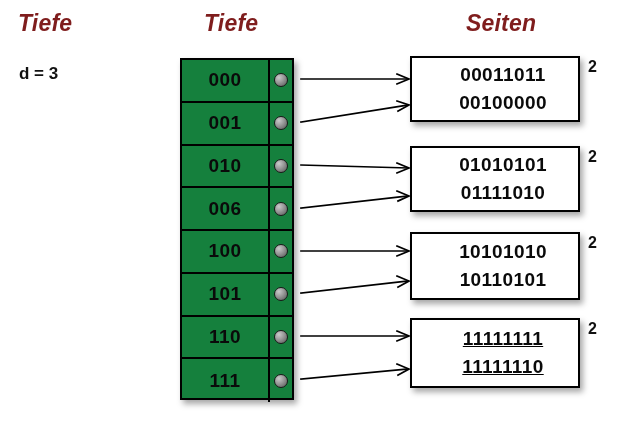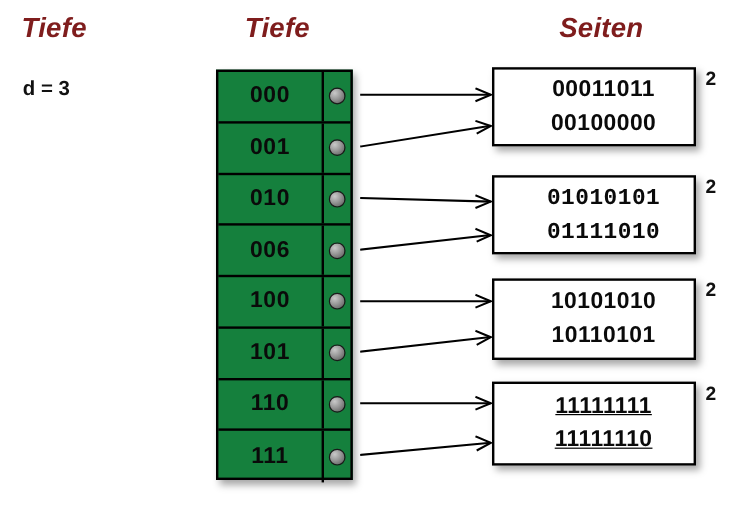--- a/index.html
+++ b/index.html
@@ -87,21 +87,21 @@
     align-items:center;justify-content:center;padding-left:16px;
   }
   .page-line{
     font-size:19px;
     font-weight:600;
     color:#0a0a0a;
     letter-spacing:.4px;
     line-height:1.5;
   }
   #page-0{top:56px;height:66px;}
-  #page-1{top:146px;height:66px;font-family:Liberation Mono, monospace;}
+  #page-1{top:146px;height:66px;}
   #page-2{top:232px;height:68px;}
   #page-3{top:318px;height:70px;text-decoration:underline;}
 
   .local-depth{
     position:absolute;
     left:588px;
     font-size:16px;
     font-weight:700;
     color:#111111;
   }

